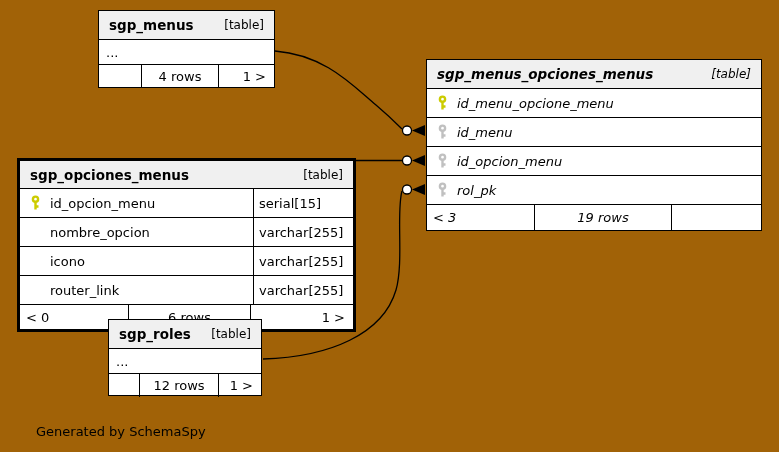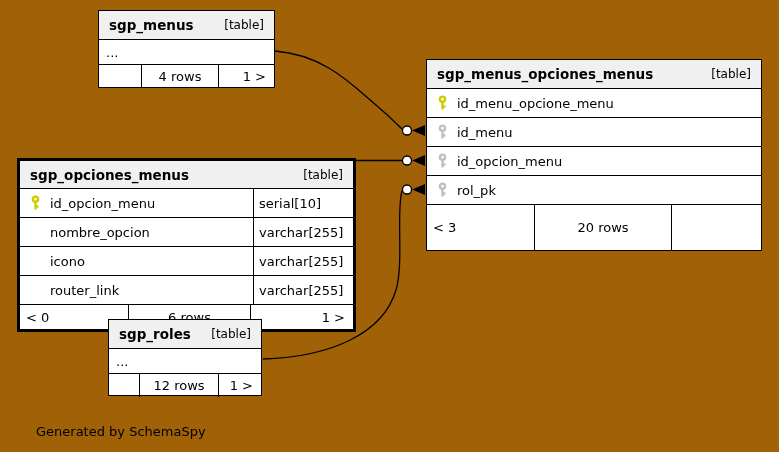--- a/index.html
+++ b/index.html
@@ -78,21 +78,21 @@
     <div class="row dots">
       <span>...</span>
     </div>
     <div class="ft">
       <span class="ft-l" style="flex:0 0 42px;"></span>
       <span class="ft-c" style="flex:0 0 77px;">4 rows</span>
       <span class="ft-r" style="flex:1 1 auto;">1 &gt;</span>
     </div>
   </div>
 
-  <div class="tbl" style="left:426px; top:59px; width:336px; height:192px;">
+  <div class="tbl" style="left:426px; top:59px; width:336px; height:172px;font-style:italic;">
     <div class="hd">
       <span class="nm">sgp_menus_opciones_menus</span>
       <span class="tg">[table]</span>
     </div>
     <div class="row">
       <span class="c1">
         <span class="keyslot">
           <svg width="13" height="16" viewBox="0 0 13 16">
             <g fill="none" stroke-width="2.4" stroke="#cccc00">
               <circle cx="6.5" cy="4.2" r="2.6"></circle>
@@ -137,21 +137,21 @@
               <circle cx="6.5" cy="4.2" r="2.6"></circle>
                 <path d="M6.5 6.8 L6.5 14.5 M6.5 11.5 L9.5 11.5"></path>
             </g>
           </svg>
         </span>
         <span>rol_pk</span>
       </span>
     </div>
     <div class="ft">
       <span class="ft-l" style="flex:0 0 107px;">&lt; 3</span>
-      <span class="ft-c" style="flex:0 0 137px;">20 rows</span>
+      <span class="ft-c" style="flex:0 0 137px;">19 rows</span>
       <span class="ft-r" style="flex:1 1 auto;"></span>
     </div>
   </div>
 
   <div class="tbl focal" style="left:17px; top:117px; width:339px; height:174px;">
     <div class="hd">
       <span class="nm">sgp_opciones_menus</span>
       <span class="tg">[table]</span>
     </div>
     <div class="row">
@@ -159,21 +159,21 @@
         <span class="keyslot">
           <svg width="13" height="16" viewBox="0 0 13 16">
             <g fill="none" stroke-width="2.4" stroke="#cccc00">
               <circle cx="6.5" cy="4.2" r="2.6"></circle>
                 <path d="M6.5 6.8 L6.5 14.5 M6.5 11.5 L9.5 11.5"></path>
             </g>
           </svg>
         </span>
         <span>id_opcion_menu</span>
       </span>
-      <span class="c2">serial[10]</span>
+      <span class="c2">serial[15]</span>
     </div>
     <div class="row">
       <span class="c1 fixed">
         <span class="keyslot"></span>
         <span>nombre_opcion</span>
       </span>
       <span class="c2">varchar[255]</span>
     </div>
     <div class="row">
       <span class="c1 fixed">

